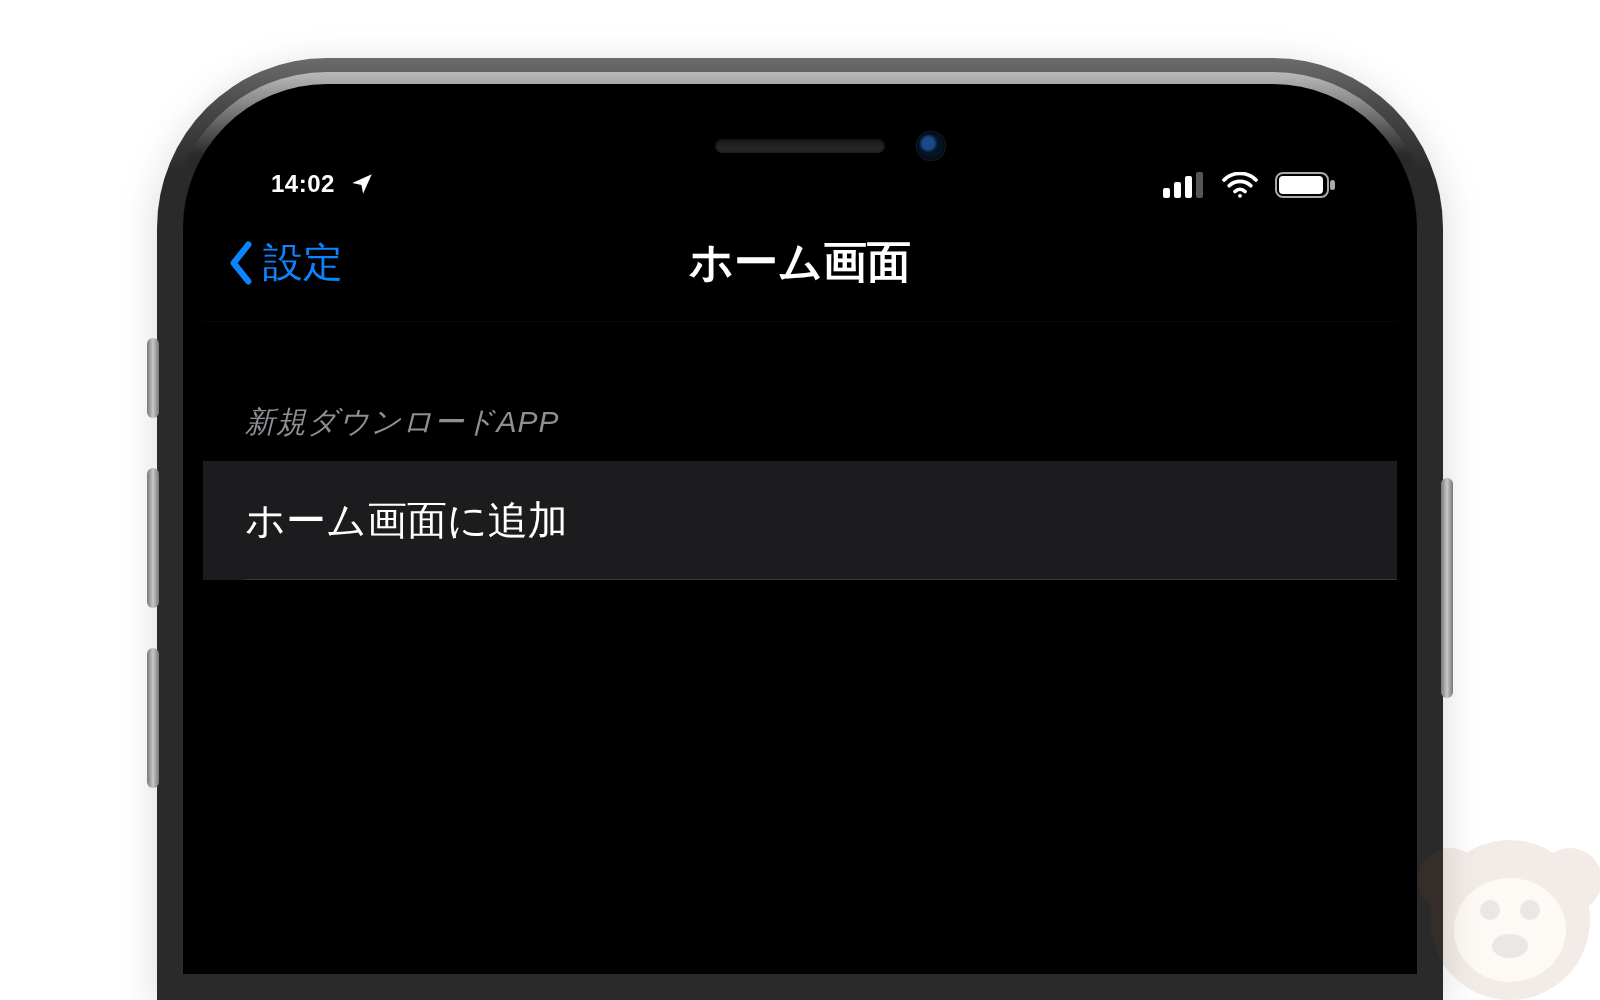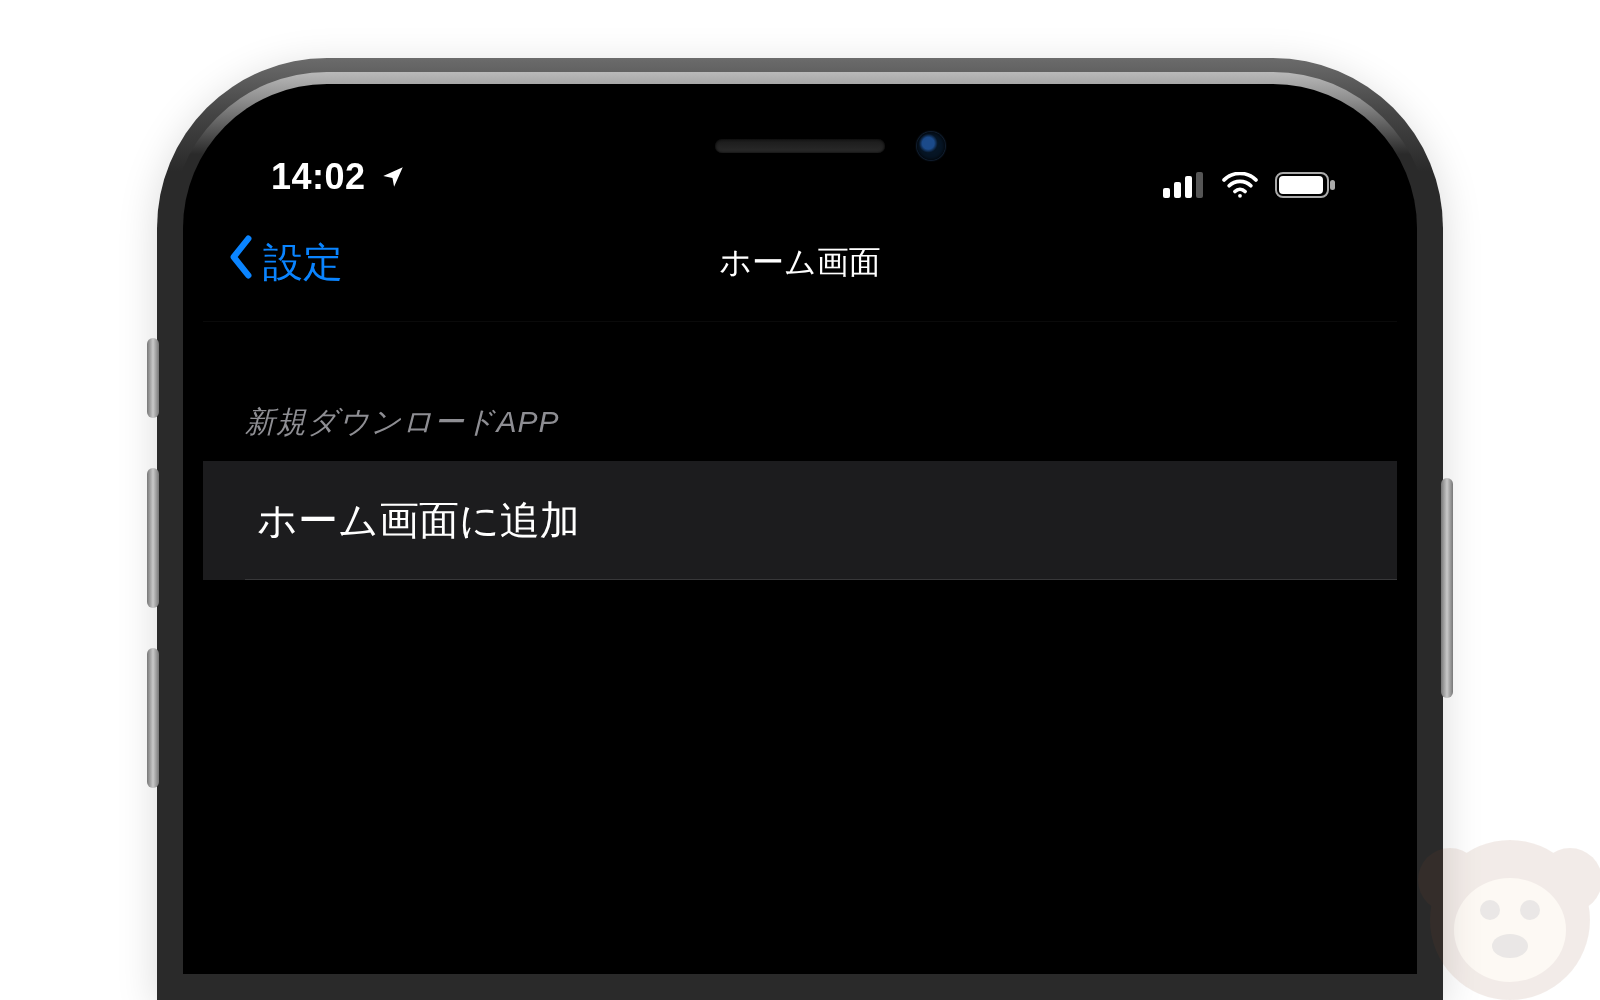--- a/index.html
+++ b/index.html
@@ -86,65 +86,65 @@
   }
 
   
   .statusbar {
     height: 100px;
     display: flex;
     justify-content: space-between;
     align-items: flex-end;
     padding: 0 60px 6px 68px;
     color: #fff;
-    font-size: 36px;
+    font-size: 24px;
     font-weight: 600;
     letter-spacing: 0.5px;
   }
   .statusbar .left { display: flex; align-items: center; gap: 14px; }
   .statusbar .right { display: flex; align-items: center; gap: 16px; }
 
   .location-icon svg, .cell-icon svg, .wifi-icon svg, .battery-icon svg { display:block; }
 
   
   .navbar {
     height: 118px;
     display: flex;
     align-items: center;
     position: relative;
     border-bottom: 1px solid rgba(255,255,255,0.04);
   }
   .navbar .back {
-    display: flex; align-items: flex-start; gap: 8px;
+    display: flex; align-items: center; gap: 8px;
     color: #0a84ff;
     font-size: 40px;
     padding-left: 24px;
     cursor: pointer;
   }
   .navbar .back svg { display:block; }
   .navbar .title {
     position: absolute; left: 0; right: 0; text-align: center;
-    color: #fff; font-size: 32px; font-weight: 400;
+    color: #fff; font-size: 44px; font-weight: 700;
     pointer-events: none;
   }
 
   
   .content { background: #000; }
   .section-header {
     padding: 80px 42px 18px 42px;
     color: #8e8e93;
     font-size: 30px;
     letter-spacing: 1px;
     font-style: italic;
   }
   .list { background: #1c1c1e; }
   .row {
     display: flex; align-items: center; justify-content: space-between;
     height: 118px;
-    padding: 0 54px;
+    padding: 0 42px;
     color: #fff;
     font-size: 40px;
     cursor: pointer;
   }
   .list .sep { height:1px; background: rgba(255,255,255,0.12); margin-left:42px; }
   .check { color:#0a84ff; }
 
   
   .section-header.cut {
     padding-top: 74px;

